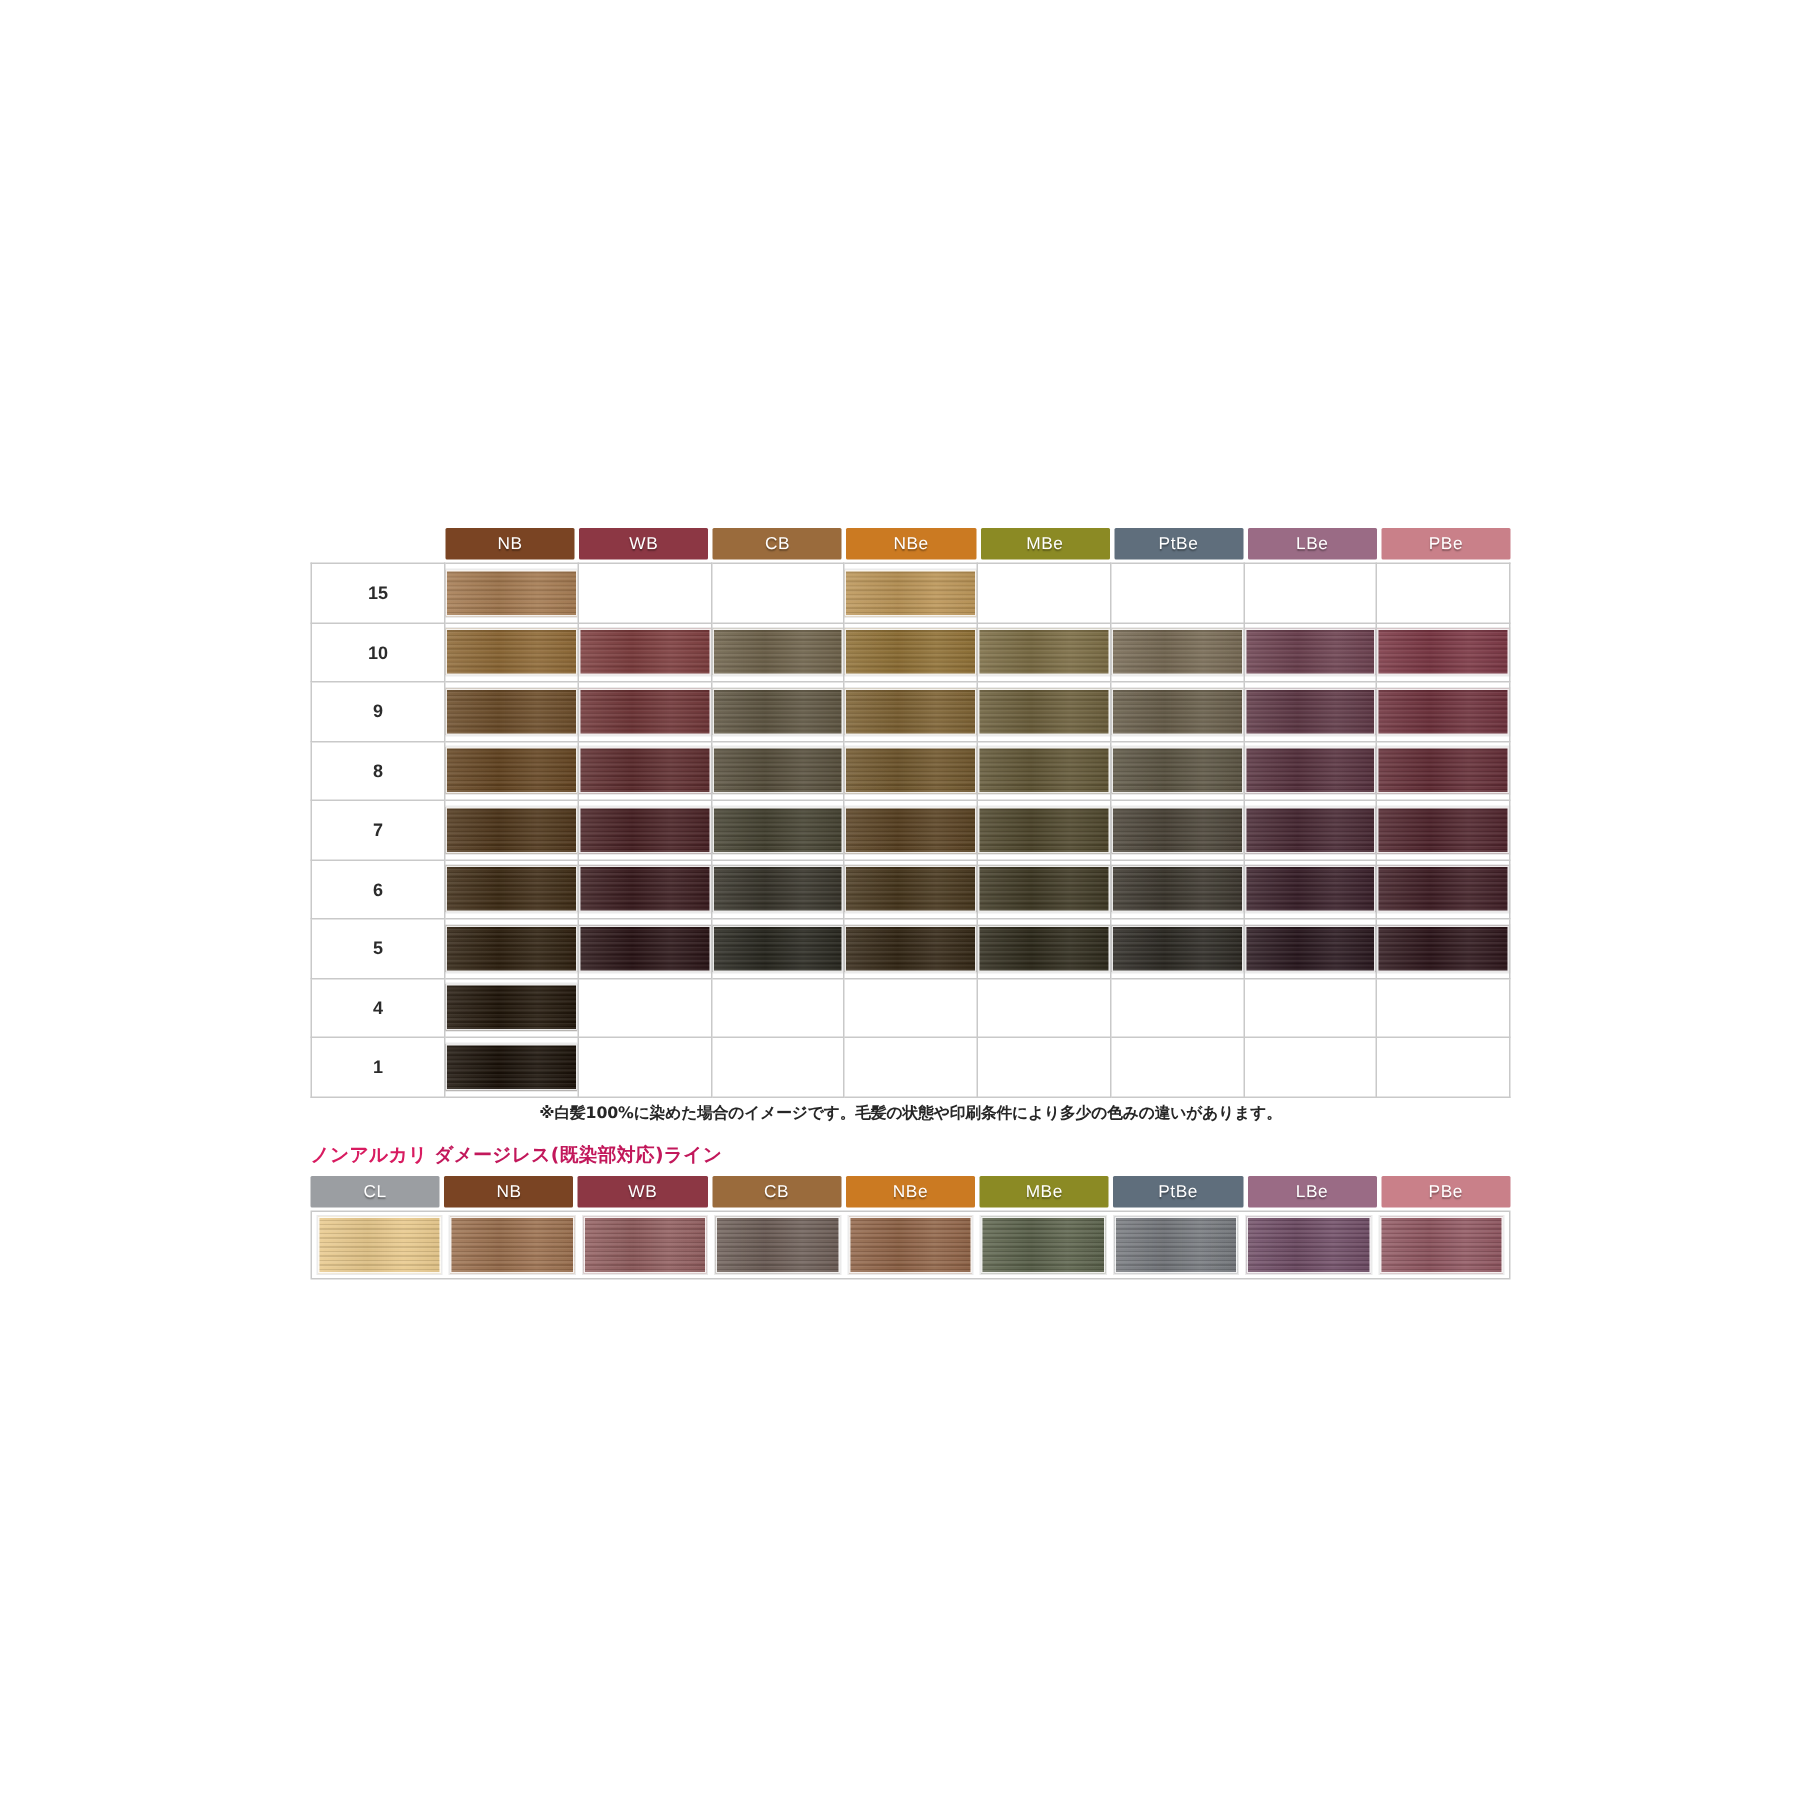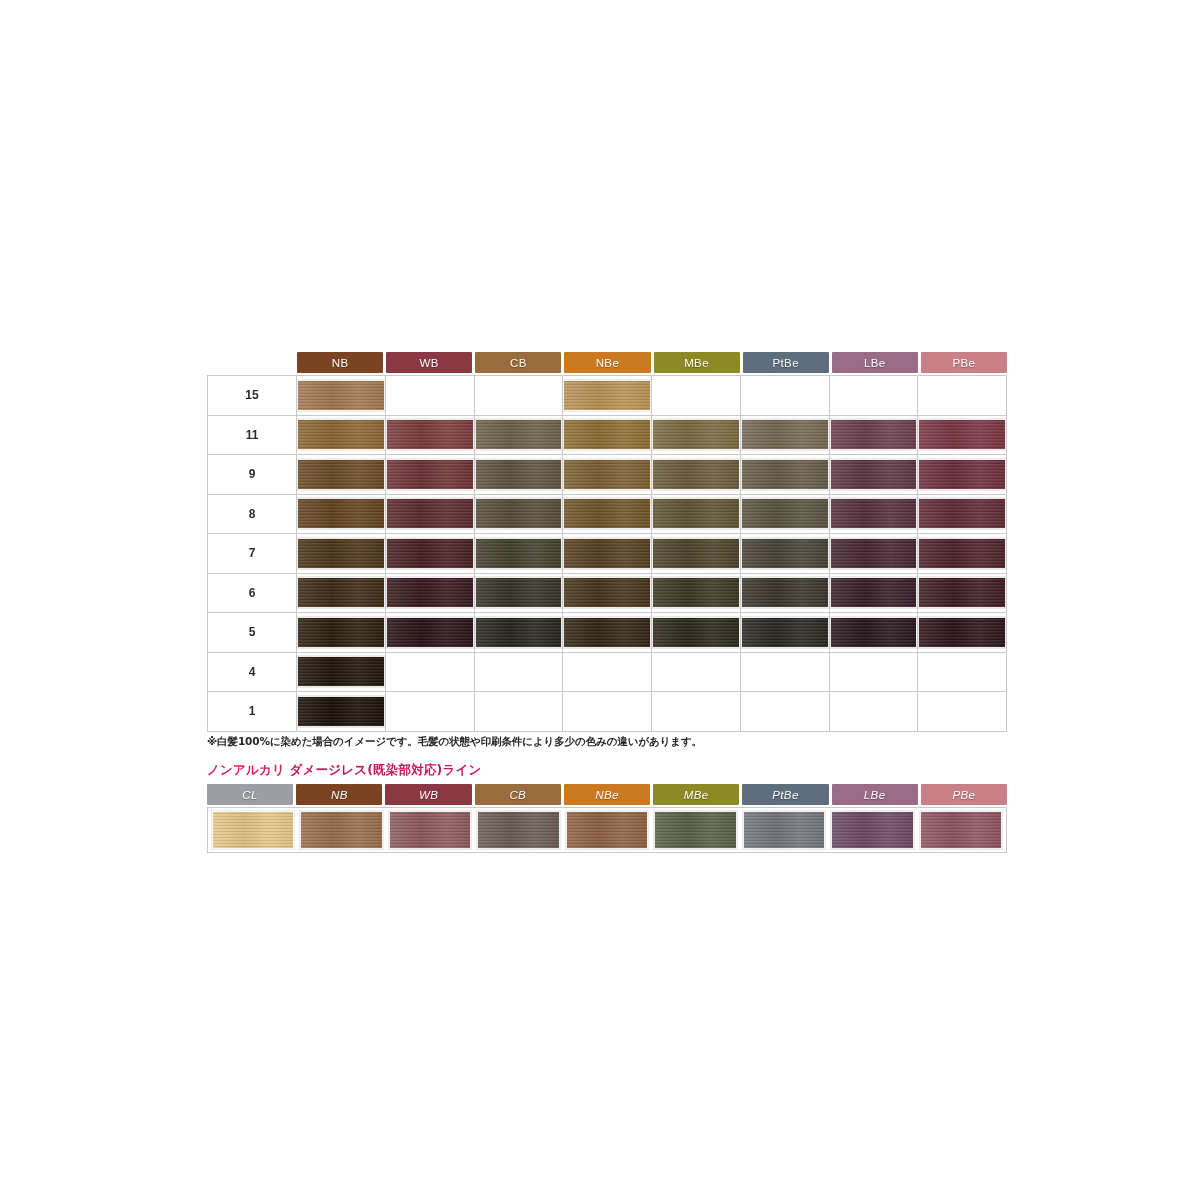--- a/index.html
+++ b/index.html
@@ -84,21 +84,21 @@
     border: none;
     box-shadow: none;
   }
 
   
   .disclaimer {
     position: absolute;
     left: 207px;
     top: 735px;
     width: 800px;
-    text-align: left;
+    text-align: center;
     font-size: 10.5px;
     font-weight: bold;
     color: #262626;
     font-family: "DejaVu Sans", "Liberation Sans", sans-serif;
     letter-spacing: -0.1px;
   }
 
   
   .sec2-title {
     position: absolute;
@@ -116,21 +116,21 @@
     position: absolute;
     left: 207px;
     top: 784px;
     width: 800px;
   }
   .sec2-hdr {
     display: flex;
     height: 21px;
     gap: 3px;
   }
-  .sec2-hdr .hdr-cell { flex: 1 1 0; font-style: italic; }
+  .sec2-hdr .hdr-cell { flex: 1 1 0; }
 
   .sec2-body {
     margin-top: 2px;
     display: flex;
     border: 1px solid #c9c9c9;
     background: #ffffff;
     padding: 3px 2px;
     box-sizing: border-box;
     gap: 2px;
     height: 46px;
@@ -184,21 +184,21 @@
               <div class="swatch empty"></div>
             </td>
             <td class="swatch-cell">
               <div class="swatch empty"></div>
             </td>
             <td class="swatch-cell">
               <div class="swatch empty"></div>
             </td>
           </tr>
           <tr>
-            <td class="lvl-cell">11</td>
+            <td class="lvl-cell">10</td>
             <td class="swatch-cell">
               <div class="swatch" style="background: repeating-linear-gradient(0deg, rgba(255, 255, 255, 0.086) 0px, rgba(255, 255, 255, 0.086) 1px, rgba(0, 0, 0, 0.1) 1px, rgba(0, 0, 0, 0.1) 2px, rgba(255, 255, 255, 0.03) 2px, rgba(255, 255, 255, 0.03) 3px), linear-gradient(90deg, rgba(255, 255, 255, 0.1), rgba(0, 0, 0, 0.06) 40%, rgba(255, 255, 255, 0.07) 70%, rgba(0, 0, 0, 0.05)), rgb(141, 103, 51);"></div>
             </td>
             <td class="swatch-cell">
               <div class="swatch" style="background: repeating-linear-gradient(0deg, rgba(255, 255, 255, 0.086) 0px, rgba(255, 255, 255, 0.086) 1px, rgba(0, 0, 0, 0.1) 1px, rgba(0, 0, 0, 0.1) 2px, rgba(255, 255, 255, 0.03) 2px, rgba(255, 255, 255, 0.03) 3px), linear-gradient(90deg, rgba(255, 255, 255, 0.1), rgba(0, 0, 0, 0.06) 40%, rgba(255, 255, 255, 0.07) 70%, rgba(0, 0, 0, 0.05)), rgb(124, 59, 60);"></div>
             </td>
             <td class="swatch-cell">
               <div class="swatch" style="background: repeating-linear-gradient(0deg, rgba(255, 255, 255, 0.086) 0px, rgba(255, 255, 255, 0.086) 1px, rgba(0, 0, 0, 0.1) 1px, rgba(0, 0, 0, 0.1) 2px, rgba(255, 255, 255, 0.03) 2px, rgba(255, 255, 255, 0.03) 3px), linear-gradient(90deg, rgba(255, 255, 255, 0.1), rgba(0, 0, 0, 0.06) 40%, rgba(255, 255, 255, 0.07) 70%, rgba(0, 0, 0, 0.05)), rgb(109, 97, 73);"></div>
             </td>
             <td class="swatch-cell">

